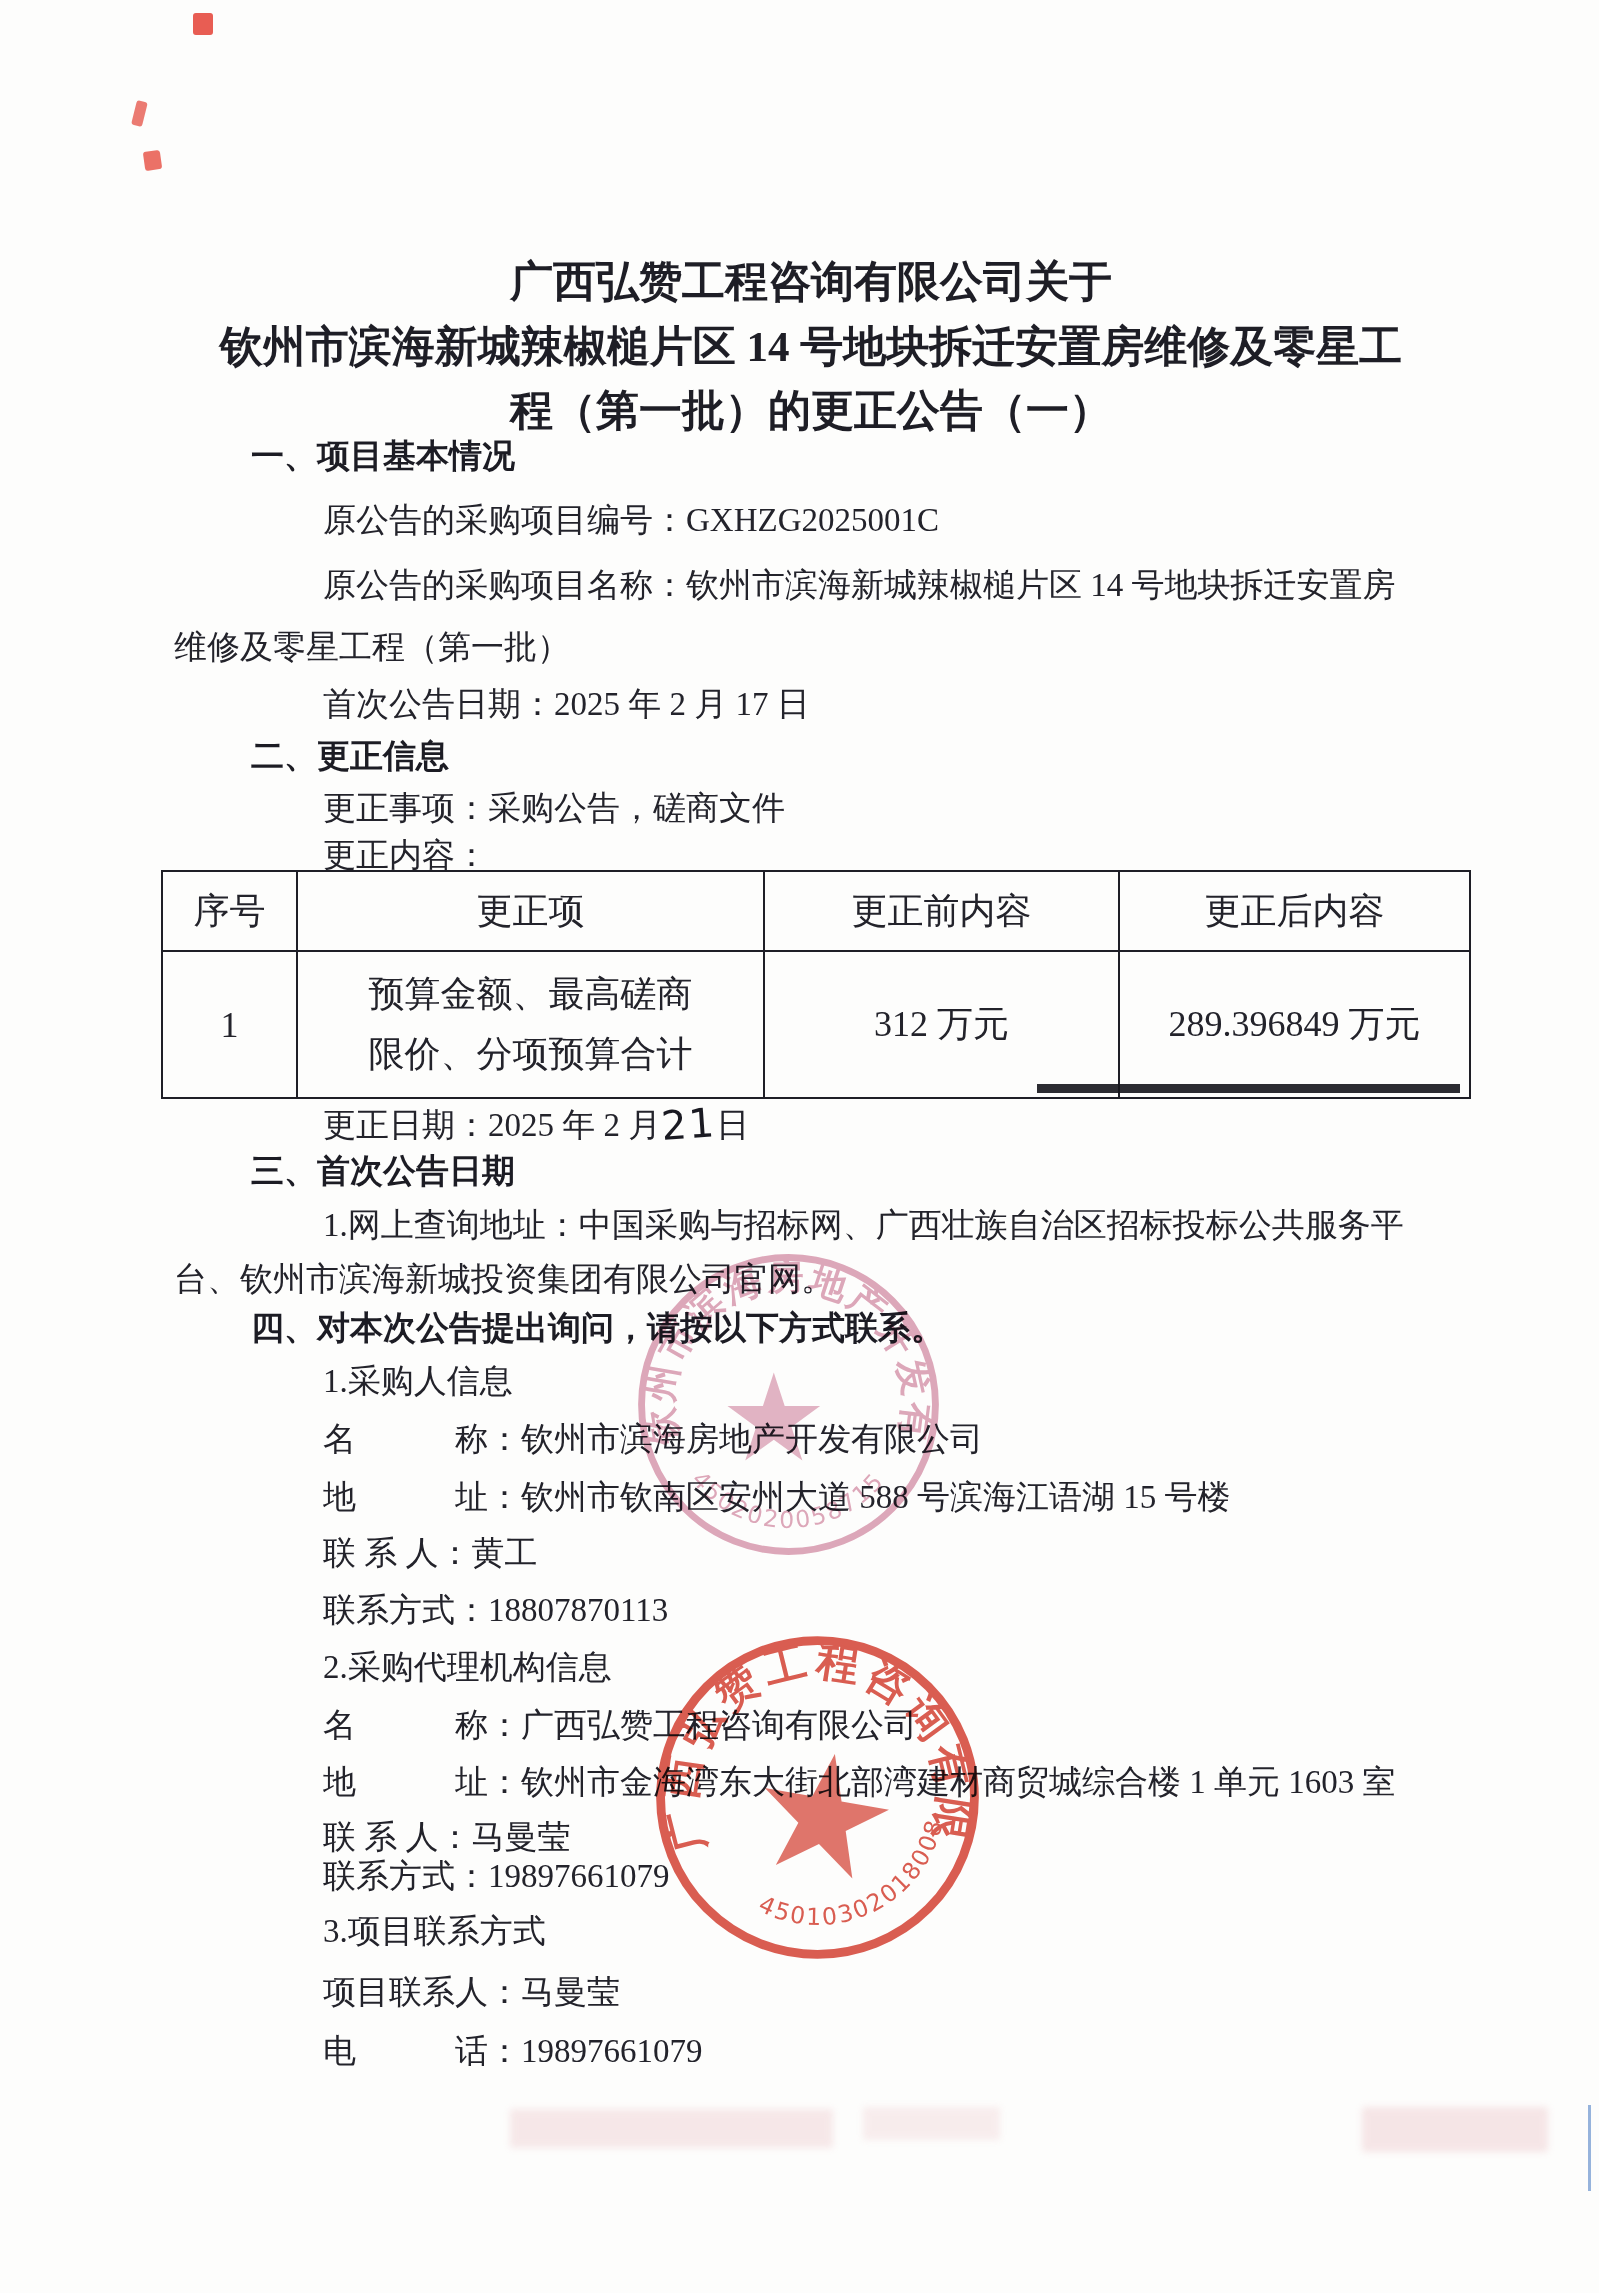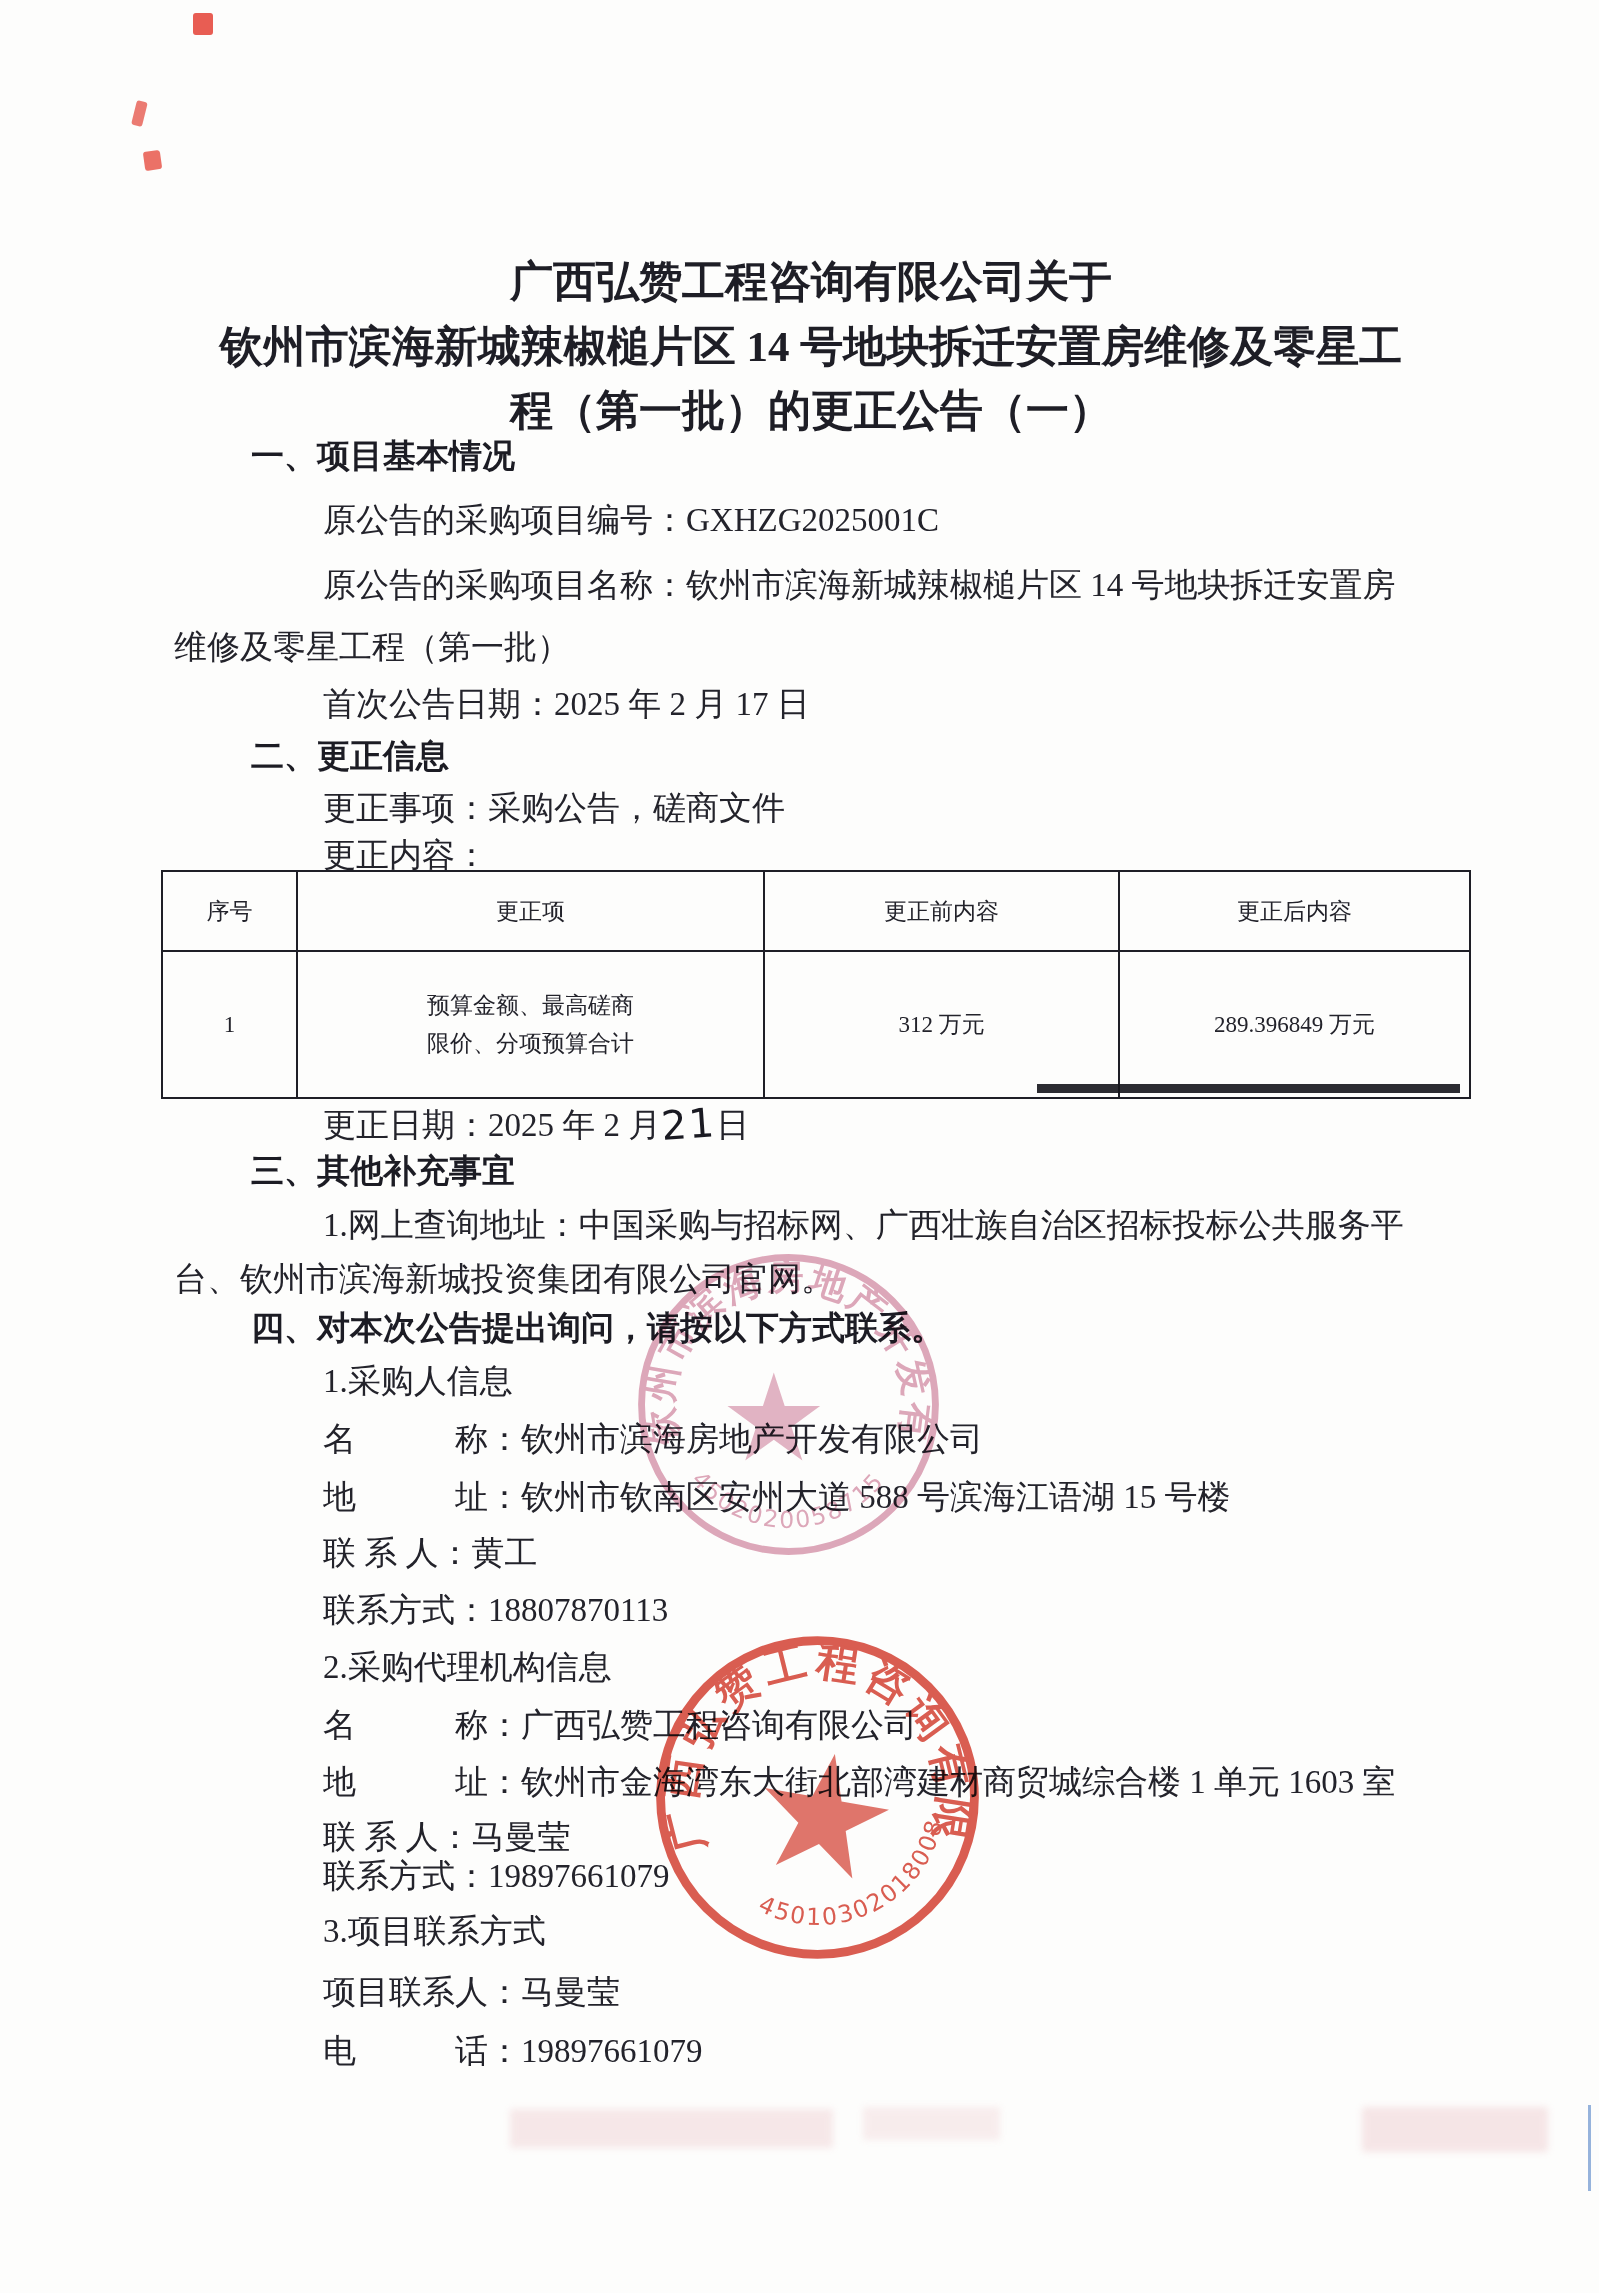--- a/index.html
+++ b/index.html
@@ -9,21 +9,21 @@
   .line{position:absolute;font-size:33px;color:#23232b;white-space:pre;line-height:45px;}
   .title-line{position:absolute;left:0;width:1622px;text-align:center;font-size:43px;
               font-weight:bold;color:#1e1e26;white-space:pre;}
   .heading{font-weight:bold;color:#1c1c24;}
   .l-margin{left:174px;}
   .l-head{left:251px;}
   .l-para{left:323px;}
   .hand{display:inline-block;font-family:"DejaVu Sans",sans-serif;font-size:40px;
         transform:rotate(-4deg) translateY(2px);letter-spacing:2px;color:#1a1a22;}
   table.corr{position:absolute;left:161px;top:870px;width:1300px;border-collapse:collapse;
-             table-layout:fixed;font-size:23px;color:#23232b;}
+             table-layout:fixed;font-size:36px;color:#23232b;}
   table.corr th,table.corr td{border:2.5px solid #1e1e26;font-weight:normal;
              text-align:center;vertical-align:middle;padding:0;}
   table.corr th{height:78px;}
   table.corr td{height:145px;}
   td.item-cell{text-align:left;padding-left:25.5px;line-height:1.65;border-radius:31px;}
   .stamp{position:absolute;mix-blend-mode:multiply;pointer-events:none;}
   .artifact{position:absolute;}
   .redmark{background:#e23528;border-radius:2.9px;}
   .ghost{background:#d98a92;filter:blur(3.9px);}
 </style>
@@ -58,21 +58,21 @@
       <td>1</td>
       <td class="item-cell"><span>预算金额、最高磋商</span><br><span>限价、分项预算合计</span></td>
       <td>312 万元</td>
       <td>289.396849 万元</td>
     </tr>
   </tbody>
     </table>
 
   <div class="line l-para" style="top:1100px;"><span>更正日期：2025 年 2 月</span><span class="hand">21</span><span>日</span></div>
 
-  <div class="line l-head heading" style="top:1149px;">三、其他补充事宜</div>
+  <div class="line l-head heading" style="top:1149px;">三、首次公告日期</div>
   <div class="line l-para" style="top:1203px;">1.网上查询地址：中国采购与招标网、广西壮族自治区招标投标公共服务平</div>
   <div class="line l-margin" style="top:1257px;">台、钦州市滨海新城投资集团有限公司官网。</div>
 
   <div class="line l-head heading" style="top:1306px;">四、对本次公告提出询问，请按以下方式联系。</div>
   <div class="line l-para" style="top:1359px;">1.采购人信息</div>
   <div class="line l-para" style="top:1417px;">名　　　称：钦州市滨海房地产开发有限公司</div>
   <div class="line l-para" style="top:1475px;">地　　　址：钦州市钦南区安州大道 588 号滨海江语湖 15 号楼</div>
   <div class="line l-para" style="top:1531px;">联 系 人：黄工</div>
   <div class="line l-para" style="top:1588px;">联系方式：18807870113</div>
 

